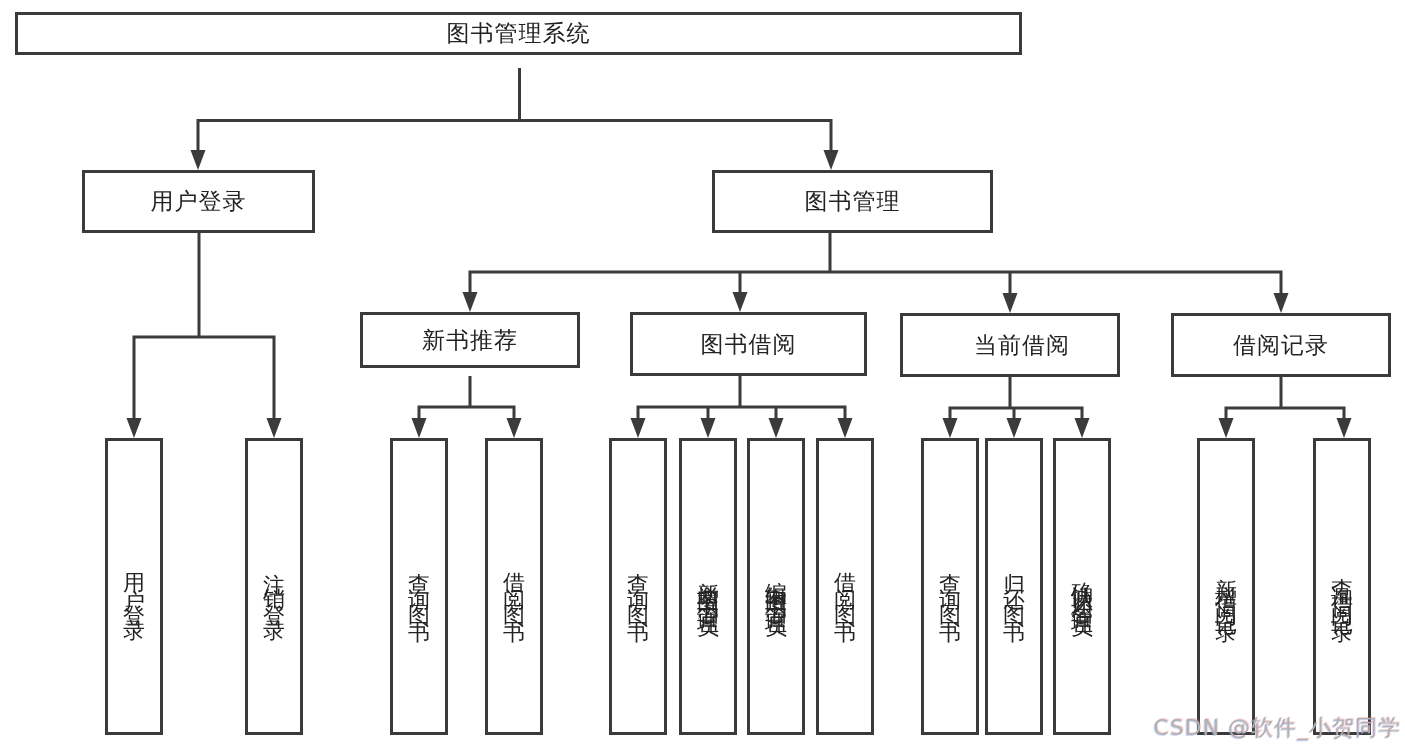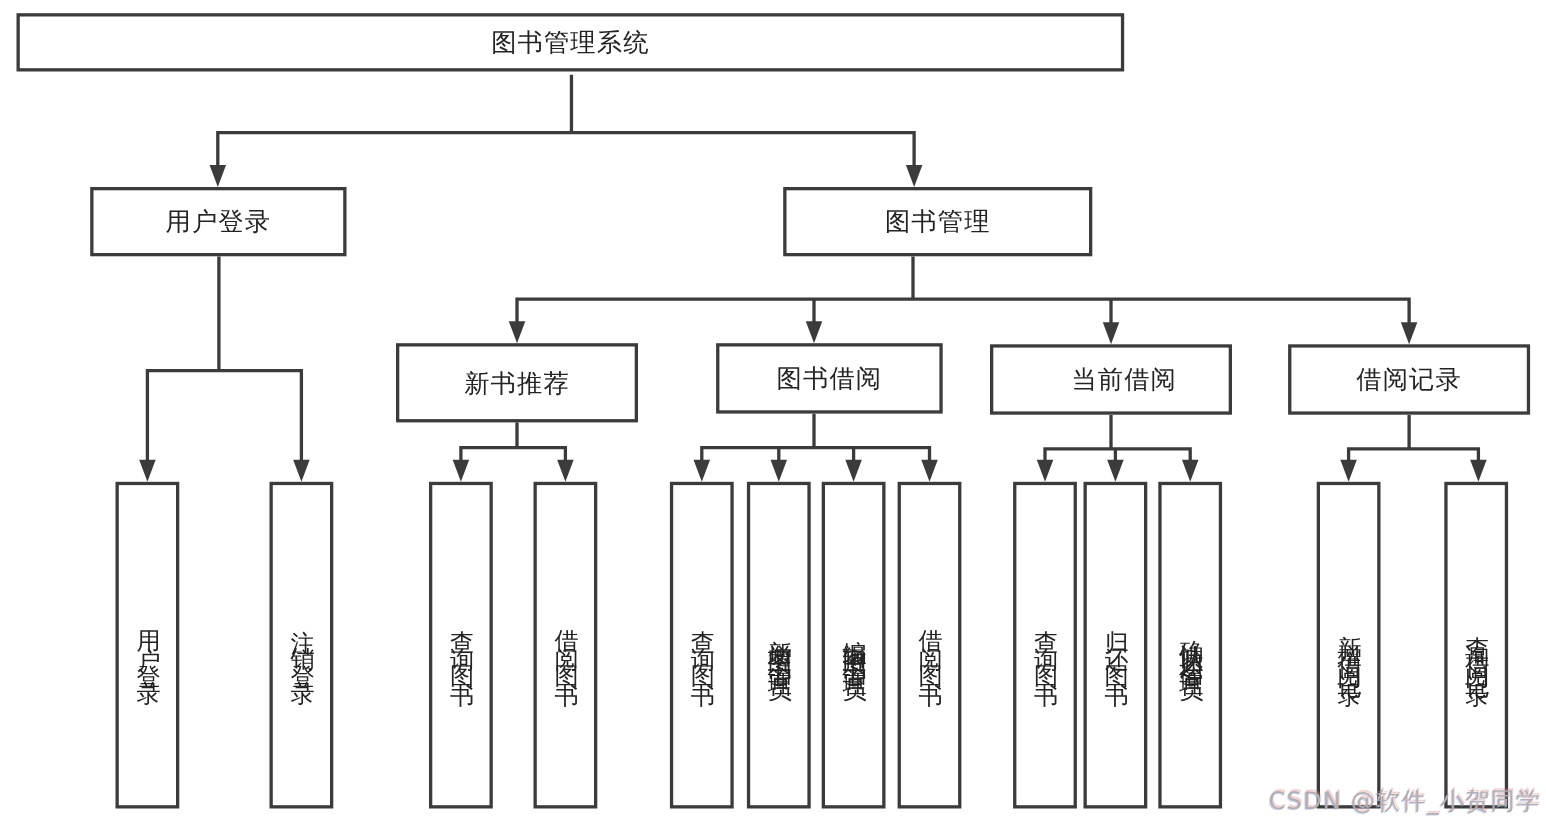--- a/index.html
+++ b/index.html
@@ -110,35 +110,35 @@
     <path d="M1010 377 V409.5 M950 420 V408 H1082 V420 M1014 409 V420"></path>
     <polygon points="942.5,418 957.5,418 950,438"></polygon>
     <polygon points="1006.5,418 1021.5,418 1014,438"></polygon>
     <polygon points="1074.5,418 1089.5,418 1082,438"></polygon>
 
     <path d="M1281 377 V409.5 M1226 420 V408 H1344 V420"></path>
     <polygon points="1218.5,418 1233.5,418 1226,438"></polygon>
     <polygon points="1336.5,418 1351.5,418 1344,438"></polygon>
   </svg>
 
-  <div class="node" style="left:15px; top:12px; width:1007px; height:53px;">
+  <div class="node" style="left:15px; top:12px; width:1007px; height:43px;">
     <span>图书管理系统</span>
   </div>
 
   <div class="node" style="left:82px; top:170px; width:233px; height:63px;">
     <span>用户登录</span>
   </div>
   <div class="node" style="left:712px; top:170px; width:281px; height:63px;">
     <span>图书管理</span>
   </div>
 
-  <div class="node" style="left:360px; top:312px; width:220px; height:72px;">
+  <div class="node" style="left:360px; top:312px; width:220px; height:56px;">
     <span>新书推荐</span>
   </div>
-  <div class="node" style="left:630px; top:312px; width:206px; height:64px;margin-left:21px;">
+  <div class="node" style="left:630px; top:312px; width:237px; height:64px;">
     <span>图书借阅</span>
   </div>
   <div class="node" style="left:900px; top:313px; width:220px; height:64px;padding-left:24px;">
     <span>当前借阅</span>
   </div>
   <div class="node" style="left:1171px; top:313px; width:220px; height:64px;">
     <span>借阅记录</span>
   </div>
 
   <div class="leaf sp4" style="left:105px;">

